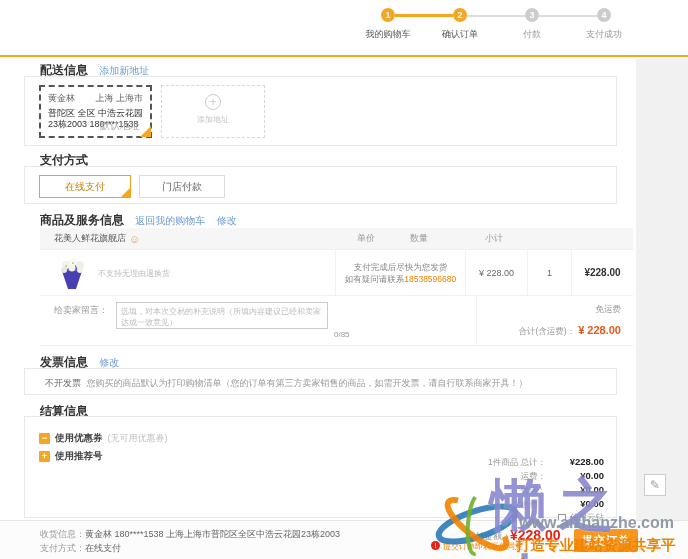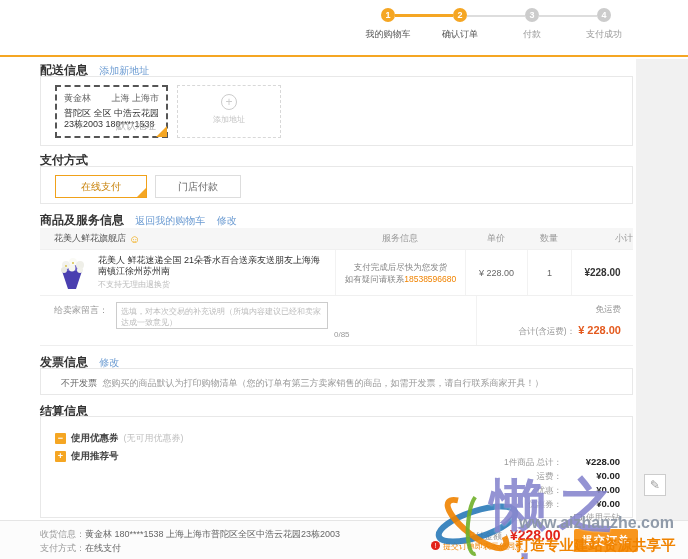--- a/index.html
+++ b/index.html
@@ -24,21 +24,21 @@
   .step.inactive .lbl { color:#999; }
   .conn { position:absolute; top:6px; height:3px; }
   .conn.orange { background:#f5a623; }
   .conn.gray { background:#ddd; height:2px; top:7px; }
 
   .gray-strip { position:absolute; left:636px; top:59px; width:52px; height:461px; background:#f1f1f1; }
 
   
   .sec-title { position:absolute; left:40px; font-size:12px; font-weight:bold; color:#333; }
   .sec-title .link { font-size:10px; font-weight:normal; color:#6b9bd2; margin-left:8px; }
-  .box { position:absolute; left:40px; width:593px; border:1px solid #e8e8e8; background:#fff; }
+  .box { position:absolute; left:24px; width:593px; border:1px solid #e8e8e8; background:#fff; }
 
   
   .addr-card { position:absolute; left:14px; top:8px; width:113px; height:53px; border:2px dashed #555;
                padding:5px 7px; font-size:9px; }
   .addr-row1 { display:flex; justify-content:space-between; color:#666; }
   .addr-line { color:#333; margin-top:3px; line-height:11px; }
   .addr-tag { position:absolute; right:10px; bottom:3px; color:#aaa; font-size:10px; }
   .addr-corner { position:absolute; right:-1px; bottom:-1px; width:0; height:0;
                  border-left:11px solid transparent; border-bottom:11px solid #f5a623; }
   .add-card { position:absolute; left:136px; top:8px; width:104px; height:53px; border:1px dashed #d8d8d8;
@@ -202,42 +202,40 @@
     <span class="link">返回我的购物车</span>
     <span class="link">修改</span>
   </div>
 
   <div class="gtable">
     <div class="g-head">
       <div class="c1 shop-name">
         <span>花美人鲜花旗舰店</span>
         <span class="smiley">☺</span>
       </div>
-      <div class="c2">服务信息</div>
       <div class="c3">单价</div>
       <div class="c4">数量</div>
       <div class="c5">小计</div>
     </div>
     <div class="g-row prod-row">
       <div class="c1 prod-cell">
         <svg width="36" height="36" viewBox="0 0 36 36">
           <rect width="36" height="36" fill="#fff"></rect>
           <path d="M8 16 L28 16 L22 34 L14 34 Z" fill="#4a3fb0"></path>
           <path d="M8 16 L18 6 L28 16 Z" fill="#6a60c8"></path>
           <circle cx="12" cy="10" r="4" fill="#f2f2ee"></circle>
             <circle cx="19" cy="7" r="4" fill="#fafaf5"></circle>
           <circle cx="26" cy="10" r="4" fill="#efefe8"></circle>
             <circle cx="18" cy="13" r="3.4" fill="#f6f6f0"></circle>
           <circle cx="10" cy="15" r="3" fill="#e9e9e2"></circle>
             <circle cx="26" cy="15" r="3" fill="#f1f1ea"></circle>
           <circle cx="19" cy="8" r="1" fill="#d8c24a"></circle>
             <circle cx="12" cy="11" r="1" fill="#d8c24a"></circle>
         </svg>
         <div class="prod-txt">
-          <div class="prod-title">花美人 鲜花速递全国 21朵香水百合送亲友送朋友上海海南镇江徐州苏州南</div>
           <div class="prod-note">不支持无理由退换货</div>
         </div>
       </div>
       <div class="c2 bordered">
         <div class="svc">
           <div>支付完成后尽快为您发货</div>
           <div><span>如有疑问请联系</span><span class="phone">18538596680</span></div>
         </div>
       </div>
       <div class="c3 bordered">

